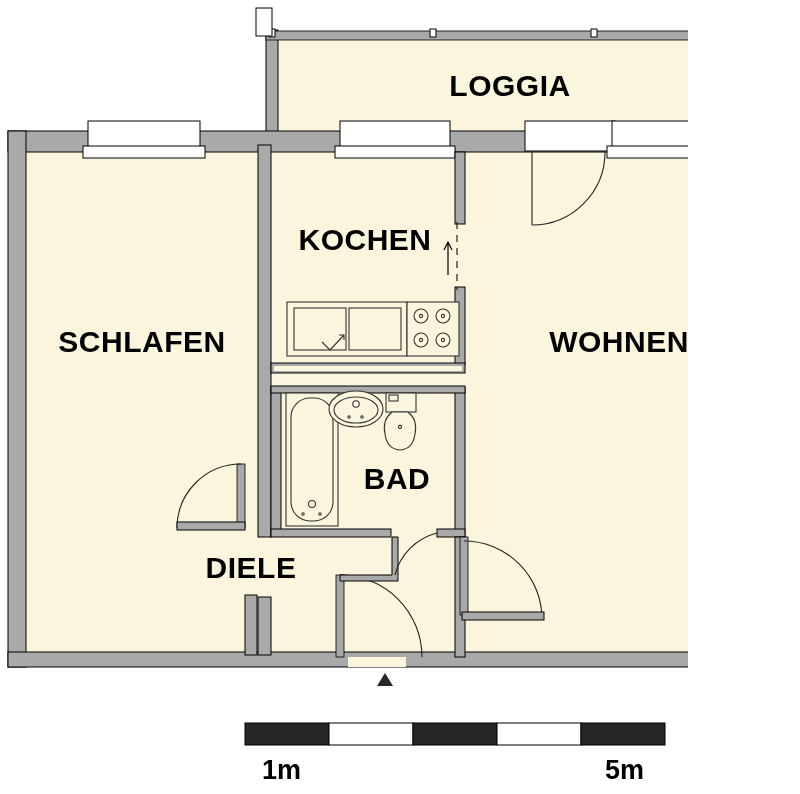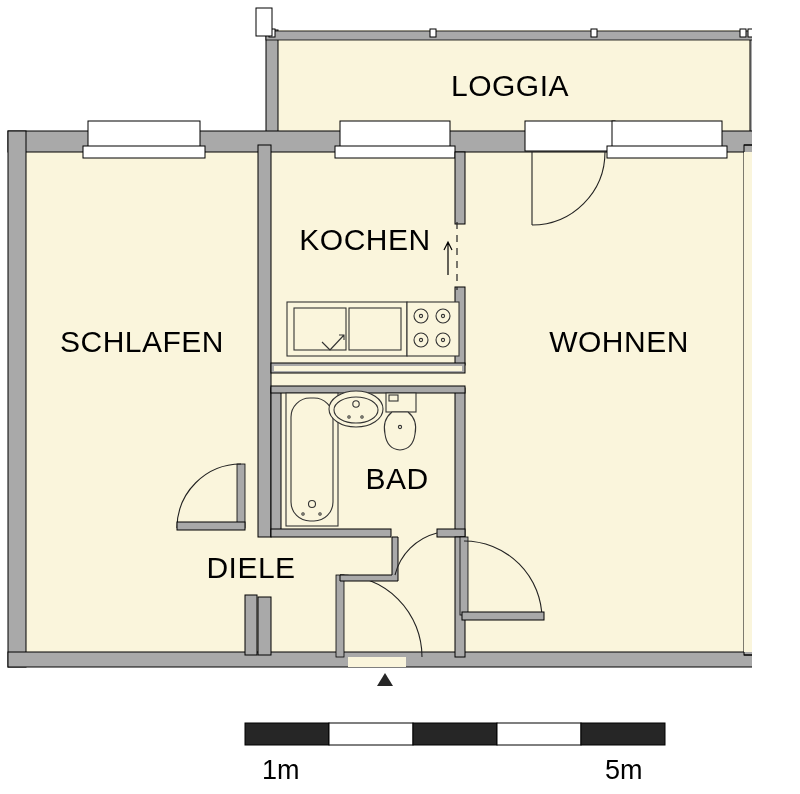--- a/index.html
+++ b/index.html
@@ -6,24 +6,25 @@
   html, body {
     margin: 0;
     padding: 0;
     background: #ffffff;
   }
   body {
     font-family: "Liberation Sans", sans-serif;
   }
   #plan-root {
     position: relative;
-    width: 752px;
+    width: 688px;
     height: 794px;
     background: #ffffff;
     overflow: hidden;
+    font-weight: bold;
   }
   #plan-svg {
     display: block;
     width: 800px;
     height: 794px;
   }
   .room-label {
     font-family: "Liberation Sans", sans-serif;
     font-size: 30px;
     fill: #000000;

